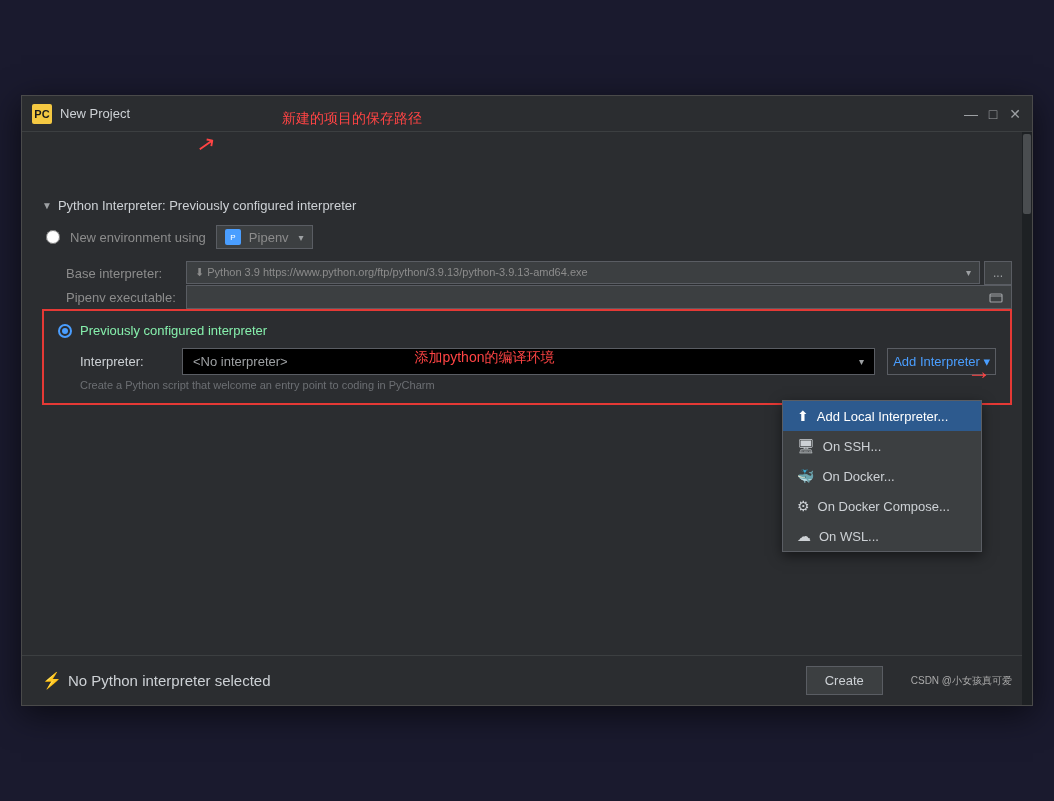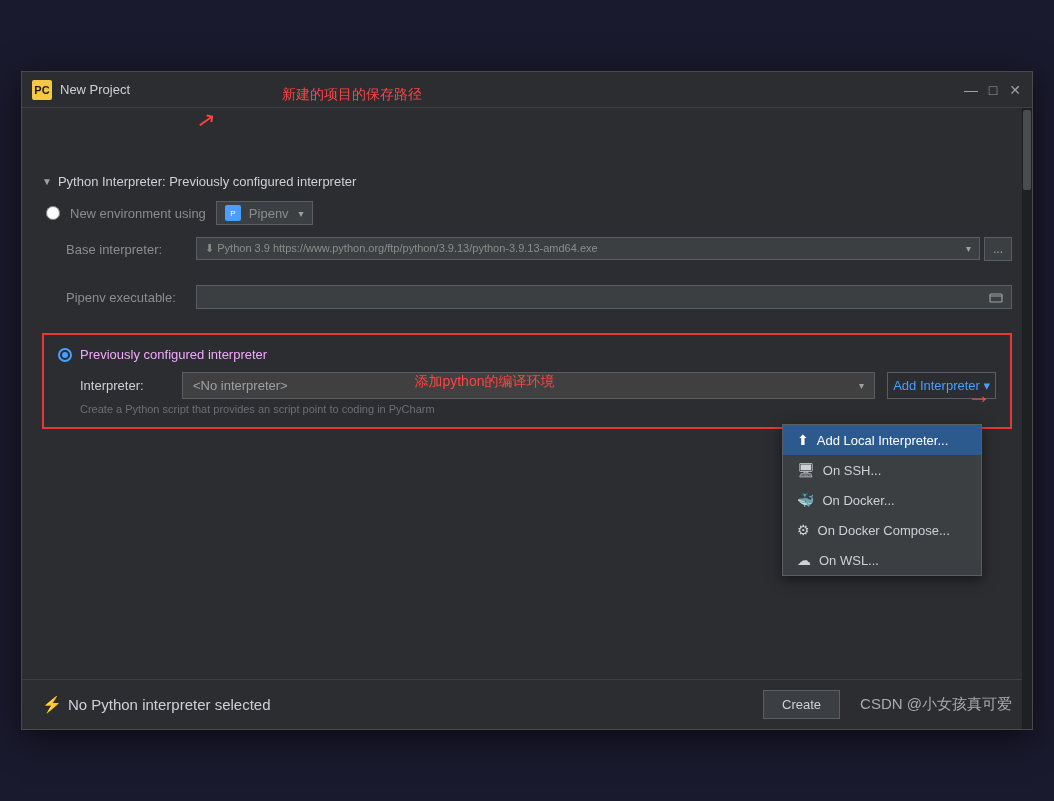--- a/index.html
+++ b/index.html
@@ -181,23 +181,22 @@
       align-items: center;
       justify-content: center;
       font-size: 8px;
       color: white;
       margin-right: 4px;
     }
 
     .field-row {
       display: flex;
       align-items: center;
-      margin-bottom: 24px;
+      margin-bottom: 0;
       padding-left: 24px;
-      gap: 10px;
     }
 
     .field-label {
       font-size: 13px;
       color: #8c8c8c;
       min-width: 120px;
     }
 
     .field-input-wrap {
       flex: 1;
@@ -265,39 +264,39 @@
     }
     .blue-radio-inner {
       width: 6px;
       height: 6px;
       border-radius: 50%;
       background: #4a9eff;
     }
 
     .prev-radio-label {
       font-size: 13px;
-      color: #f0abfc;
+      color: #86efac;
     }
 
     .interpreter-row {
       display: flex;
       align-items: center;
       gap: 10px;
       padding-left: 22px;
     }
 
     .interp-label {
       font-size: 13px;
       color: #cdd1d5;
       min-width: 90px;
     }
 
     .interp-select {
       flex: 1;
-      background: #404040;
+      background: #000000;
       border: 1px solid #5a5d63;
       color: #9da0a3;
       padding: 5px 10px;
       font-size: 13px;
       display: flex;
       align-items: center;
       justify-content: space-between;
       cursor: pointer;
     }
 
@@ -540,29 +539,29 @@
           </div>
         </div>
       </div>
 
       <div style="position:relative; height:0; overflow:visible;">
         <div style="position:absolute; top:-26px; left:38%; color:#ff4444; font-size:14px; white-space:nowrap; pointer-events:none;">添加python的编译环境</div>
         <div style="position:absolute; top:-18px; right:5px; color:#ff4444; font-size:24px; pointer-events:none;">→</div>
       </div>
 
 
-      <div class="sub-description">Create a Python script that provides an script point to coding in PyCharm</div>
+      <div class="sub-description">Create a Python script that welcome an entry point to coding in PyCharm</div>
     </div>
 
     <div class="large-empty-space"></div>
 
   </div>
 
   <div class="bottom-bar">
     <div class="warning-icon-wrap">
       <span class="warning-icon">⚡</span>
       <span class="warning-text">No Python interpreter selected</span>
     </div>
     <div class="spacer"></div>
     <button class="create-btn">Create</button>
-    <div style="font-size:15px; color:#aaa; margin-left:12px;">CSDN @小女孩真可爱</div>
+    <div style="font-size:10px; color:#aaa; margin-left:20px;">CSDN @小女孩真可爱</div>
   </div>
 </div>
 
 </body></html>

